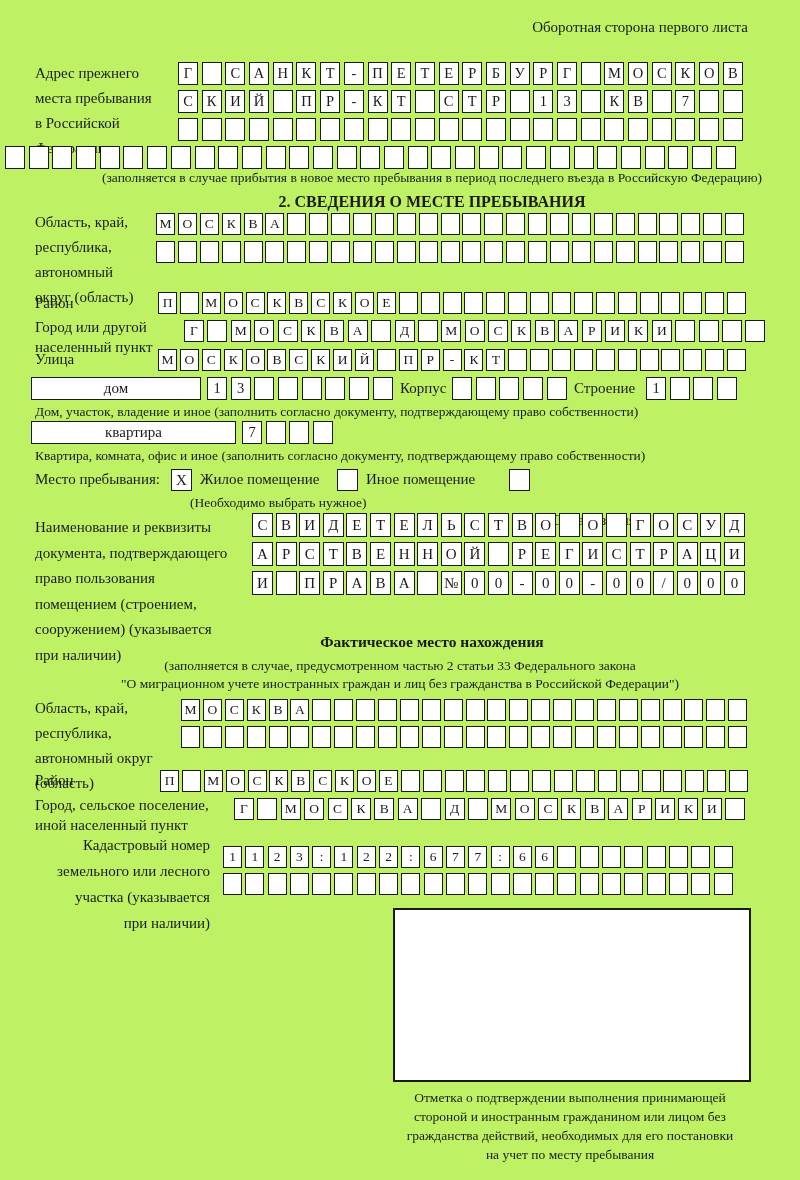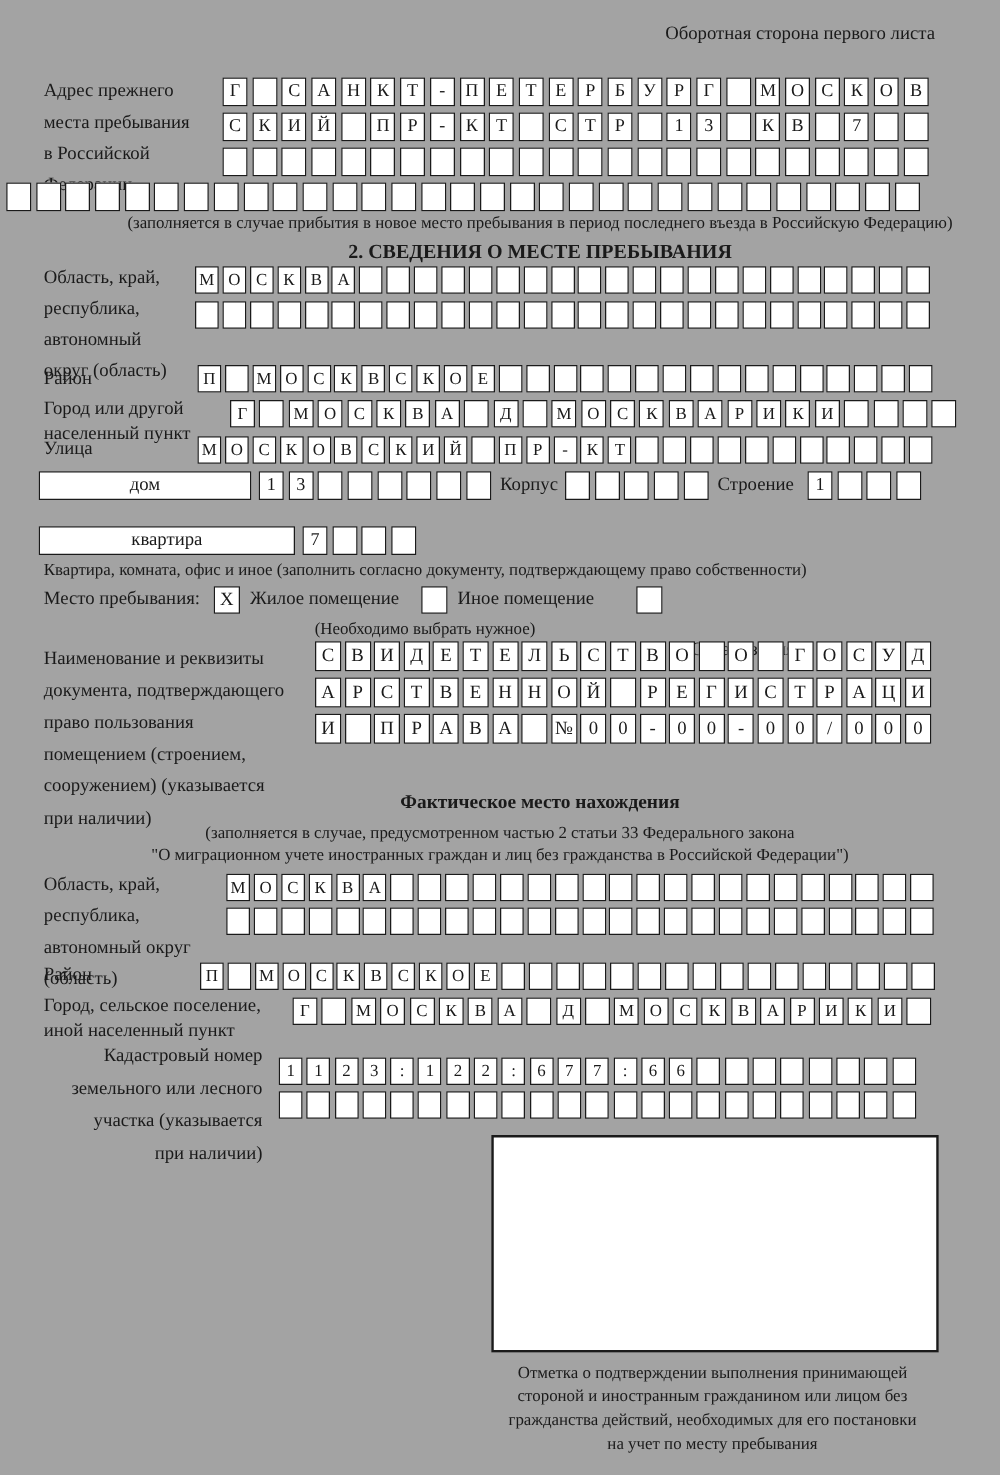--- a/index.html
+++ b/index.html
@@ -1,17 +1,17 @@
 <!DOCTYPE html>
 <html><head>
 <meta charset="utf-8">
 <style>
   html,body{margin:0;padding:0;background:#fff;}
   #page{
-    position:relative;width:800px;height:1180px;background:#a3a3a3;
+    position:relative;width:800px;height:1180px;background:#bef264;
     font-family:"Liberation Serif","DejaVu Serif",serif;color:#1a1a1a;
     overflow:hidden;
   }
   .lbl{position:absolute;font-size:15px;line-height:25px;white-space:pre-line;}
   .lbl2{line-height:20px;}
   .cap{position:absolute;font-size:13.5px;}
   .ttl{position:absolute;left:0;width:800px;text-align:center;font-weight:bold;font-size:16px;padding-left:32px;}
   .note{position:absolute;left:0;width:800px;text-align:center;font-size:13.5px;}
   .cr{position:absolute;display:flex;}
   .cr .cell{
@@ -337,40 +337,41 @@
       <span class="cell"></span>
       <span class="cell"></span>
     </div>
   <div class="inline-lbl" style="top:380px;left:574px;">Строение</div>
   <div class="cr cz-a" style="top:377px;left:646px;">
       <span class="cell">1</span>
       <span class="cell"></span>
       <span class="cell"></span>
       <span class="cell"></span>
     </div>
+  <div class="cap" style="top:404px;left:35px;">Дом, участок, владение и иное (заполнить согласно документу, подтверждающему право собственности)</div>
 
   <div class="widebox" style="top:421px;left:31px;width:205px;">
     <span>квартира</span>
   </div>
   <div class="cr cz-a" style="top:421px;left:242px;">
       <span class="cell">7</span>
       <span class="cell"></span>
       <span class="cell"></span>
       <span class="cell"></span>
     </div>
   <div class="cap" style="top:448px;left:35px;text-align:center;">Квартира, комната, офис и иное (заполнить согласно документу, подтверждающему право собственности)</div>
 
   <div class="inline-lbl" style="top:471px;left:35px;">Место пребывания:</div>
   <div class="cbox" style="top:469px;left:171px;">X</div>
   <div class="inline-lbl" style="top:471px;left:200px;">Жилое помещение</div>
   <div class="cbox" style="top:469px;left:337px;"></div>
   <div class="inline-lbl" style="top:471px;left:366px;">Иное помещение</div>
   <div class="cbox" style="top:469px;left:509px;"></div>
   <div class="inline-lbl" style="top:471px;left:553px;margin-top:41px;">Организация</div>
-  <div class="cap" style="top:495px;left:190px;width:300px;text-align:center;font-family:Liberation Serif, serif;">(Необходимо выбрать нужное)</div>
+  <div class="cap" style="top:495px;left:190px;width:300px;text-align:left;font-family:Liberation Serif, serif;">(Необходимо выбрать нужное)</div>
 
   <div class="lbl" style="top:515px;left:35px;width:215px;line-height:25.5px;">Наименование и реквизиты
 документа, подтверждающего
 право пользования
 помещением (строением,
 сооружением) (указывается
 при наличии)</div>
   <div class="cr cz-c" style="top:513px;left:252px;">
       <span class="cell">С</span>
       <span class="cell">В</span>

